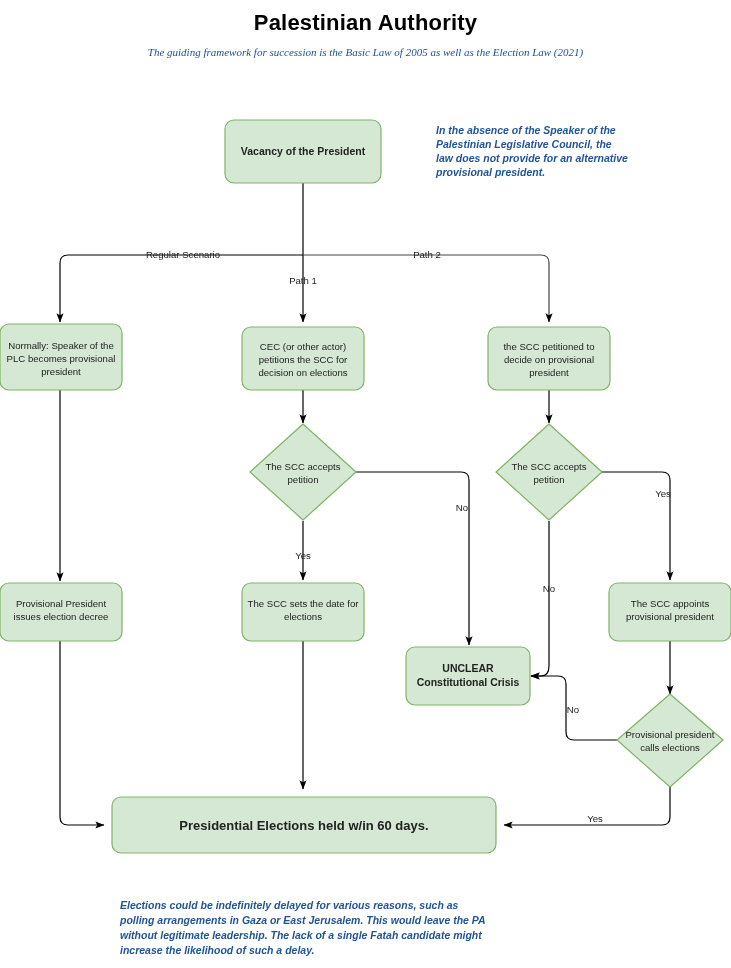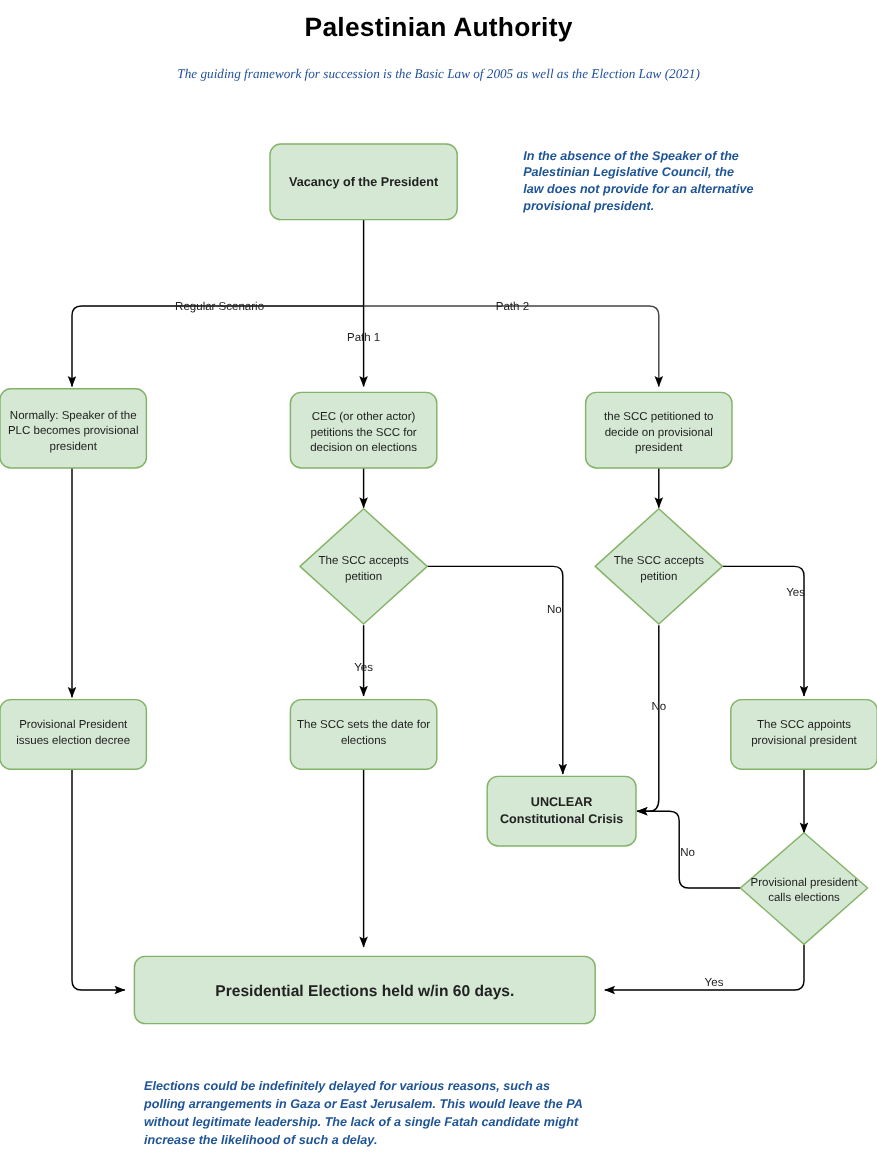--- a/index.html
+++ b/index.html
@@ -35,21 +35,20 @@
   .chart-subtitle {
     position: absolute;
     left: 0;
     top: 46px;
     width: 731px;
     text-align: center;
     font-family: "Liberation Serif", serif;
     font-style: italic;
     font-size: 11px;
     color: #1f4e9c;
-    margin-top: 10px;
   }
   .annot {
     position: absolute;
     font-family: "Liberation Sans", sans-serif;
     font-style: italic;
     font-weight: bold;
     font-size: 10.5px;
     line-height: 14px;
     color: #1f5496;
     white-space: pre-line;

